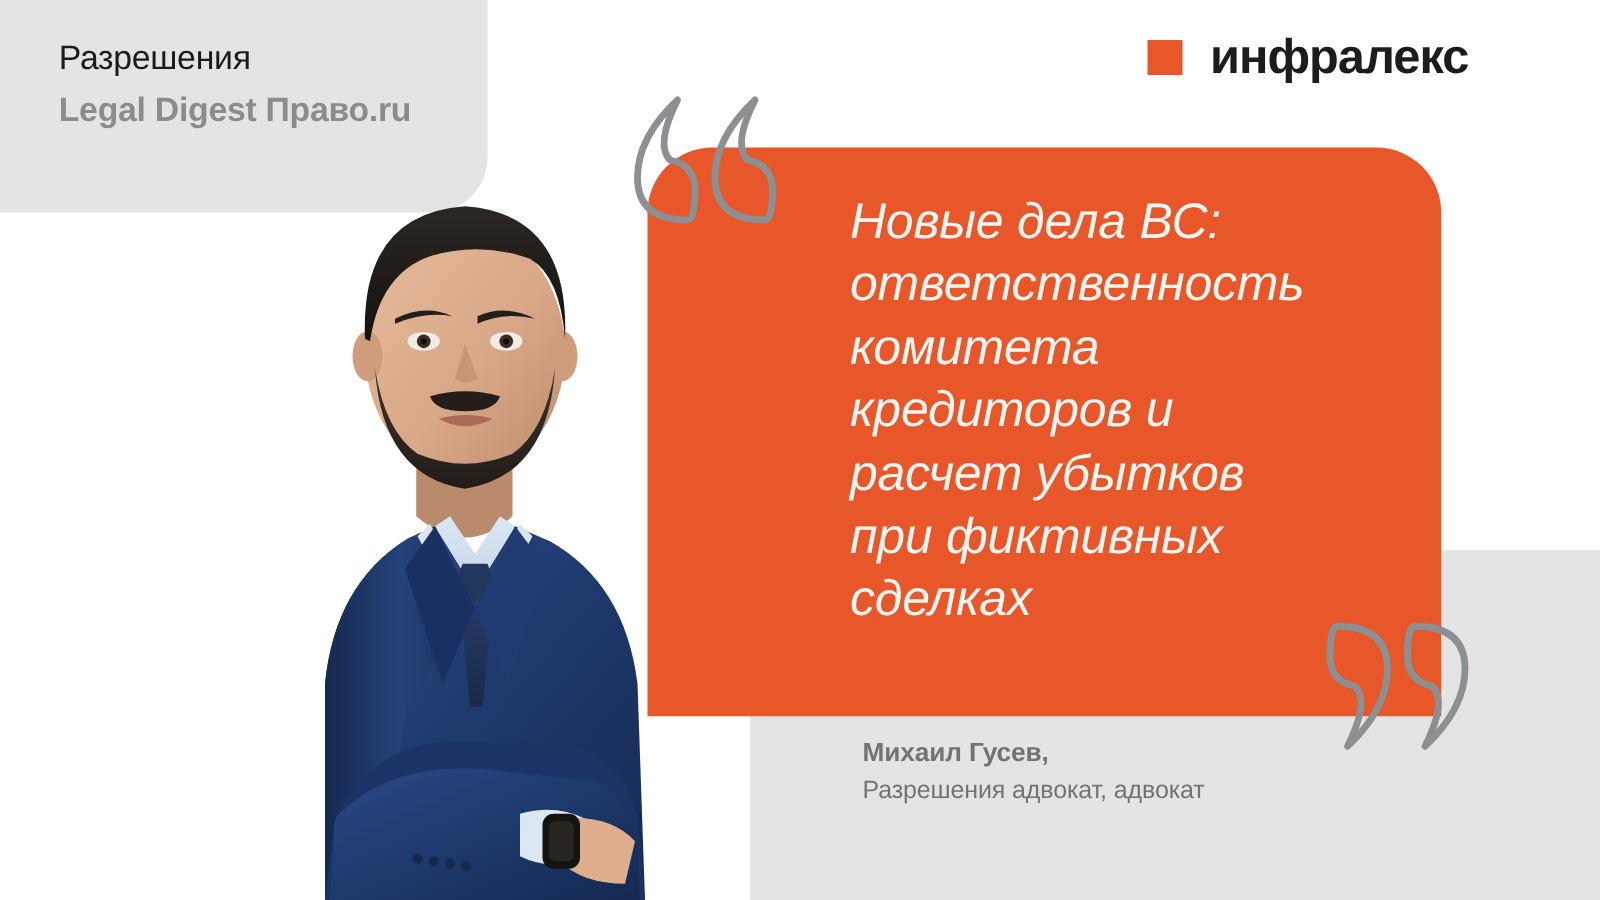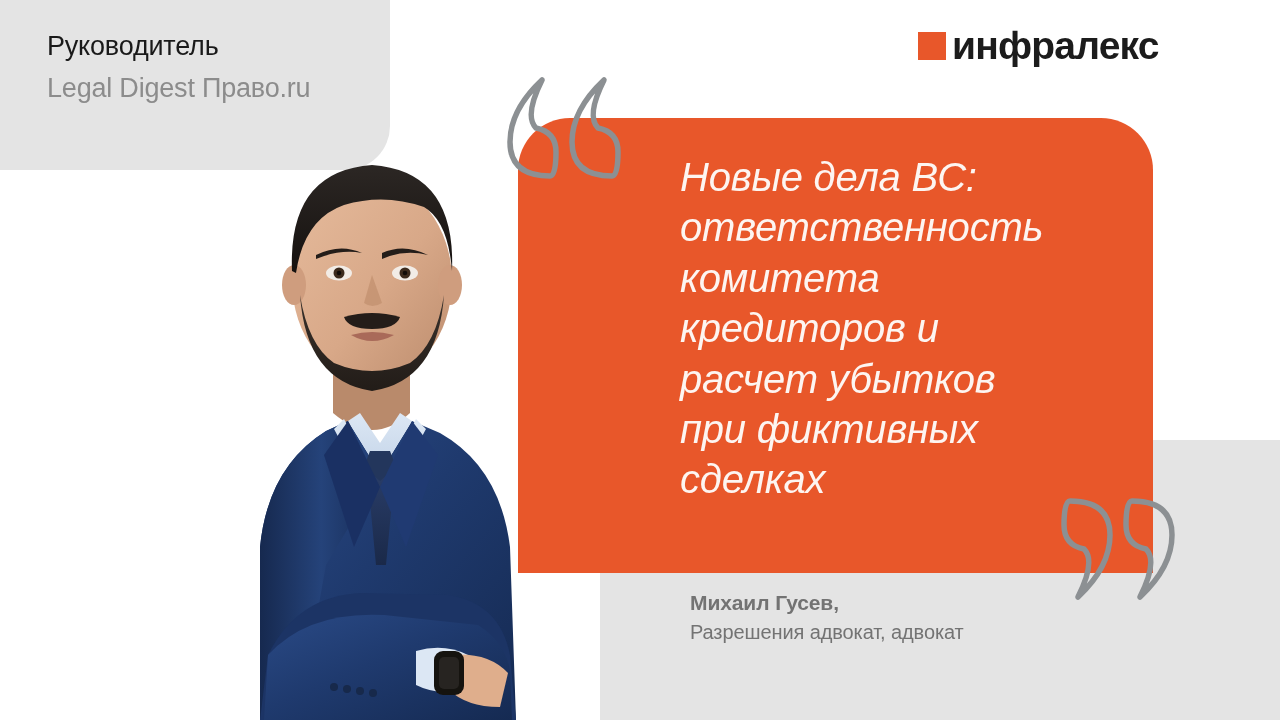--- a/index.html
+++ b/index.html
@@ -108,34 +108,34 @@
   .label-primary {
     font-size: 27px;
     color: #1a1a1a;
     font-weight: 400;
     line-height: 1.35;
     letter-spacing: -0.2px;
   }
   .label-secondary {
     font-size: 27px;
     color: #8c8c8c;
-    font-weight: 400;
+    font-weight: 700;
     line-height: 1.35;
     letter-spacing: -0.2px;
     margin-top: 6px;
   }
 
   
   .logo {
     position: absolute;
     left: 918px;
     top: 26px;
     display: flex;
     align-items: center;
-    gap: 6px;
+    gap: 22px;
   }
   .logo-mark {
     width: 28px;
     height: 28px;
     background: #e8572a;
     flex: 0 0 auto;
   }
   .logo-text {
     font-size: 39px;
     font-weight: 700;
@@ -288,21 +288,21 @@
   <div class="quote-close">
     <svg width="135" height="110" viewBox="0 0 135 110" xmlns="http://www.w3.org/2000/svg">
       <g fill="none" stroke="#8c9093" stroke-width="5.5" stroke-linejoin="round" stroke-linecap="round">
         <path d="M22 6 Q62 6 62 40 Q62 72 30 102 Q48 66 36 54 Q16 50 16 30 Q16 6 22 6 Z" transform="translate(0,0)"></path>
         <path d="M22 6 Q62 6 62 40 Q62 72 30 102 Q48 66 36 54 Q16 50 16 30 Q16 6 22 6 Z" transform="translate(62,0)"></path>
       </g>
     </svg>
   </div>
 
   <div class="label-block">
-    <div class="label-primary">Руководитель</div>
+    <div class="label-primary">Разрешения</div>
     <div class="label-secondary">Legal Digest Право.ru</div>
   </div>
 
   <div class="logo">
     <div class="logo-mark"></div>
     <div class="logo-text">инфралекс</div>
   </div>
 
   <div class="attribution">
     <div class="attr-name">Михаил Гусев,</div>

